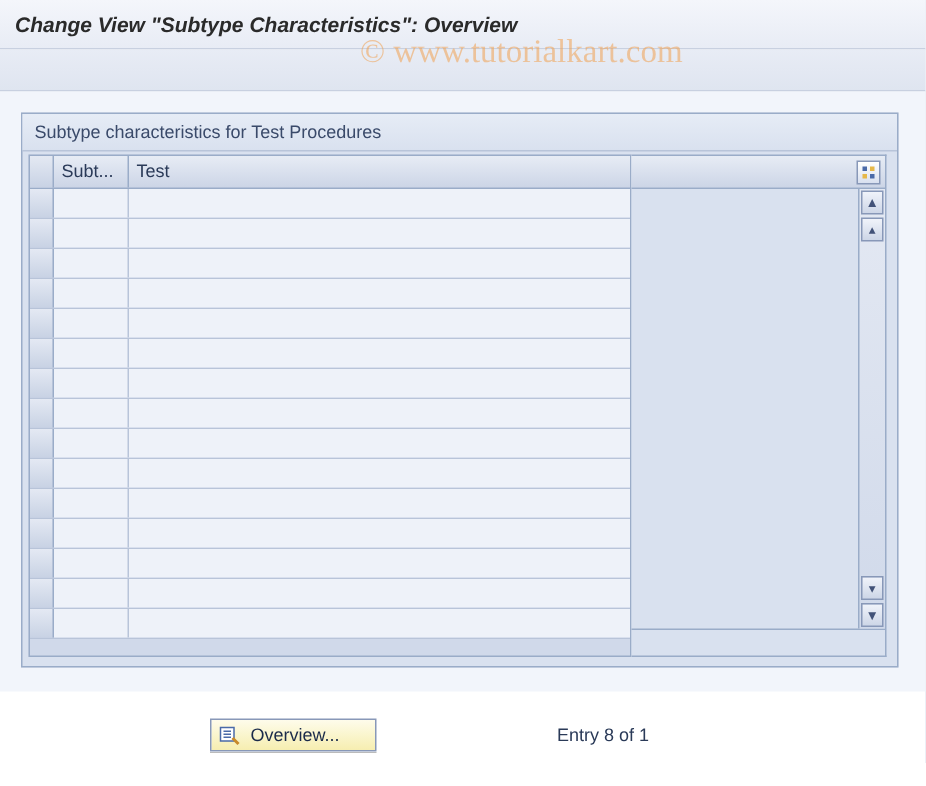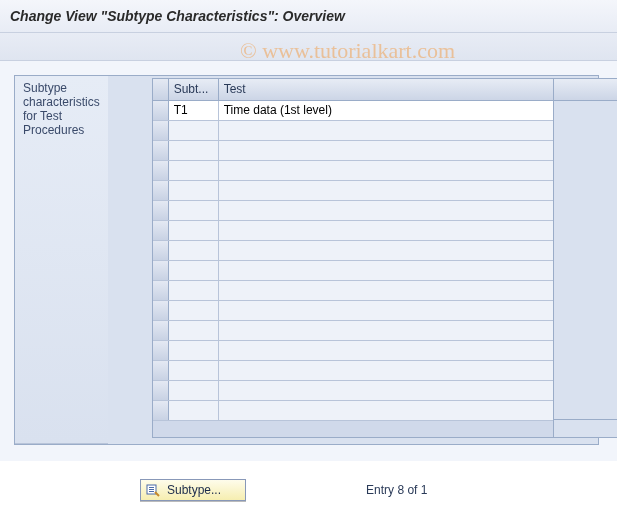--- a/index.html
+++ b/index.html
@@ -7,21 +7,21 @@
     font-family: Arial, sans-serif;
     font-size: 12px;
     background: #fff;
     width: 617px;
     height: 524px;
     position: relative;
     overflow: hidden;
   }
   .watermark {
     position: absolute;
-    top: 38px;
+    top: 21px;
     left: 240px;
     font-size: 22px;
     color: rgba(240,160,80,0.55);
     font-family: Georgia, serif;
     z-index: 100;
     pointer-events: none;
   }
   .titlebar {
     background: linear-gradient(to bottom, #f4f6fb 0%, #e8ecf5 100%);
     border-bottom: 1px solid #c8d0e0;
@@ -40,35 +40,34 @@
     padding: 14px;
     background: #f2f5fb;
     height: 400px;
   }
   .panel {
     border: 1px solid #9aacc8;
     background: #d9e1ef;
     width: 585px;
     height: 370px;
     display: flex;
-    flex-direction: row;
+    flex-direction: column;
   }
   .panel-title {
     padding: 5px 8px;
     color: #3a4a6a;
     font-size: 12px;
     border-bottom: 1px solid #b8c4d9;
     background: linear-gradient(to bottom,#e6ecf6,#d9e1ef);
   }
   .grid-wrap {
     display: flex;
     flex: 1;
     padding: 2px 4px 6px 4px;
     gap: 0;
-    margin-left: 40px;
   }
   .grid {
     border: 1px solid #9aacc8;
     background: #d0d9ea;
     display: flex;
     flex-direction: column;
   }
   .grid-left { width: 402px; }
   .grid-header-row {
     display: flex;
@@ -196,25 +195,20 @@
   <div class="panel">
     <div class="panel-title">Subtype characteristics for Test Procedures</div>
     <div class="grid-wrap">
       <div class="grid grid-left">
         <div class="grid-header-row">
           <div class="hcell hsel"></div>
           <div class="hcell hsubt">Subt...</div>
           <div class="hcell hname">Test</div>
         </div>
         <div class="grid-body" id="grid-body">
-            <div class="row filled">
-              <div class="rsel"></div>
-              <div class="rcell csubt">T1</div>
-              <div class="rcell cname">Time data (1st level)</div>
-            </div>
             <div class="row">
               <div class="rsel"></div>
               <div class="rcell csubt"></div>
               <div class="rcell cname"></div>
             </div>
             <div class="row">
               <div class="rsel"></div>
               <div class="rcell csubt"></div>
               <div class="rcell cname"></div>
             </div>
@@ -315,16 +309,16 @@
   <button class="pos-btn">
     <span class="pic">
       <svg width="14" height="14" viewBox="0 0 14 14">
           <rect x="1" y="2" width="9" height="9" fill="#fff" stroke="#4a6aa8"></rect>
           <rect x="3" y="4" width="5" height="1" fill="#4a6aa8"></rect>
           <rect x="3" y="6" width="5" height="1" fill="#4a6aa8"></rect>
           <rect x="3" y="8" width="5" height="1" fill="#4a6aa8"></rect>
           <path d="M9 9 L13 13" stroke="#c88a2a" stroke-width="2"></path>
         </svg>
     </span>
-    <span>Subtype...</span>
+    <span>Overview...</span>
   </button>
   <span class="entry-text">Entry 8 of 1</span>
 </div>
 
 </body></html>

